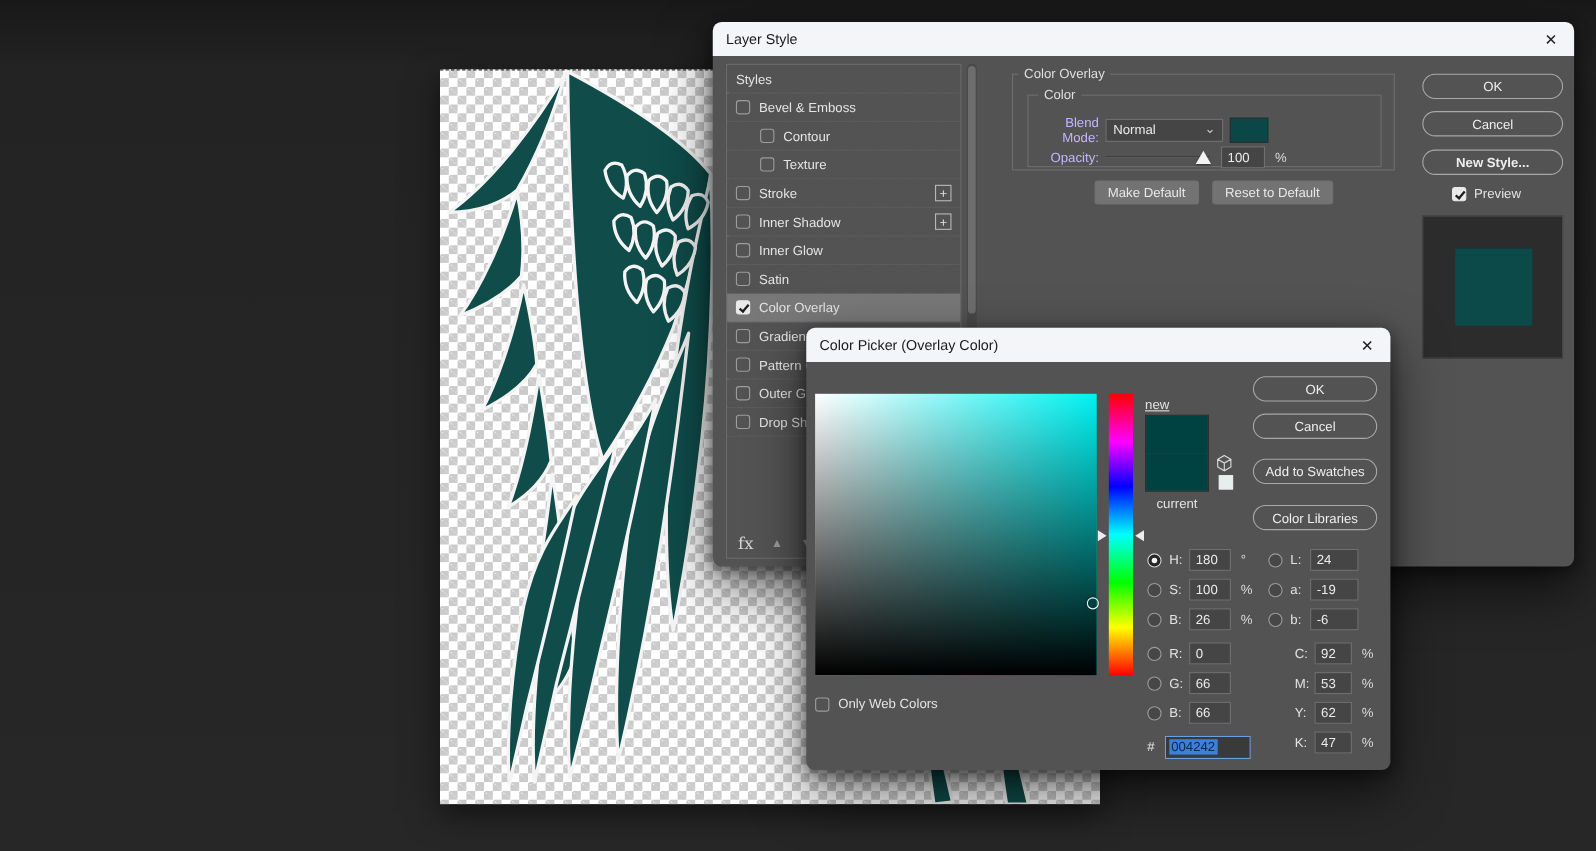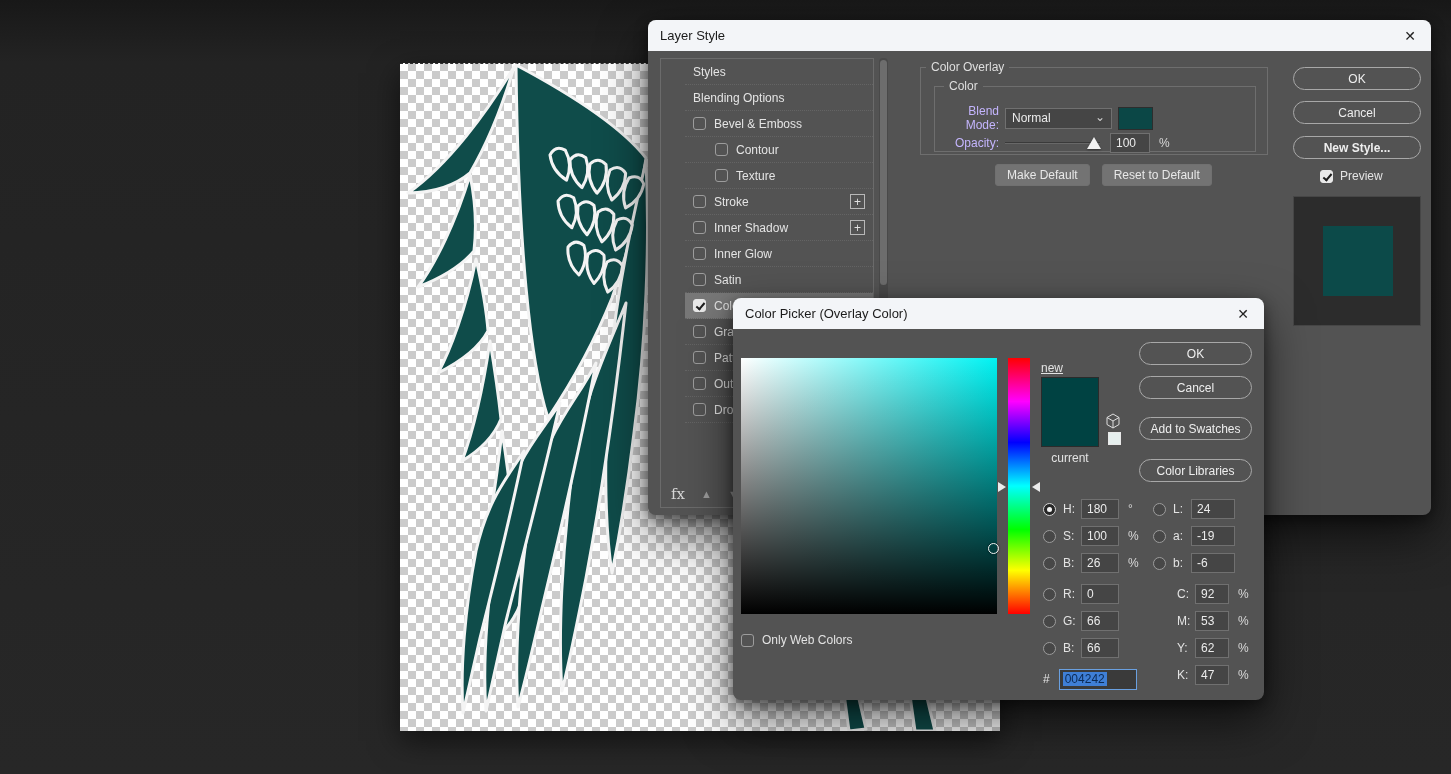--- a/index.html
+++ b/index.html
@@ -33,21 +33,21 @@
     justify-content:center; font-size:14px; color:#222; background:transparent; border:none; }
 
   #layer-style { left:648px; top:20px; width:783px; height:495px; }
   #color-picker { left:733px; top:298px; width:531px; height:402px; }
   .dlg-body { position:relative; width:100%; }
   #layer-style .dlg-body { height:464px; }
   #color-picker .dlg-body { height:371px; }
 
   
   .panel { position:absolute; left:12px; top:7px; width:214px; height:450px;
-    border:1px solid #6b6b6b;padding-left:24px; }
+    border:1px solid #6b6b6b; }
   .panel-row { height:26px; display:flex; align-items:center; gap:8px; padding:0 8px;
     border-bottom:1px dotted #646464; color:#e4e4e4; }
   .panel-row.indent { padding-left:30px; }
   .panel-row.selected { background:#787878; }
   .cb { width:13px; height:13px; border:1px solid #9c9c9c; border-radius:3px;
     background:transparent; flex:0 0 auto; position:relative; }
   .cb.checked { background:#e9e9e9; border-color:#e9e9e9; }
   .cb.checked::after { content:""; position:absolute; left:4px; top:1px; width:3px; height:7px;
     border:solid #1c1c1c; border-width:0 2px 2px 0; transform:rotate(40deg); }
   .plus-btn { margin-left:auto; width:15px; height:15px; border:1px solid #b8b8b8;
@@ -164,23 +164,20 @@
     <span>Layer Style</span>
     <button class="close-btn">✕</button>
   </div>
   <div class="dlg-body">
 
     <div class="panel">
       <div class="panel-row">
           <span>Styles</span>
         </div>
       <div class="panel-row">
-          <span>Blending Options</span>
-        </div>
-      <div class="panel-row">
           <span class="cb"></span>
           <span>Bevel &amp; Emboss</span>
         </div>
       <div class="panel-row indent">
           <span class="cb"></span>
           <span>Contour</span>
         </div>
       <div class="panel-row indent">
           <span class="cb"></span>
           <span>Texture</span>

